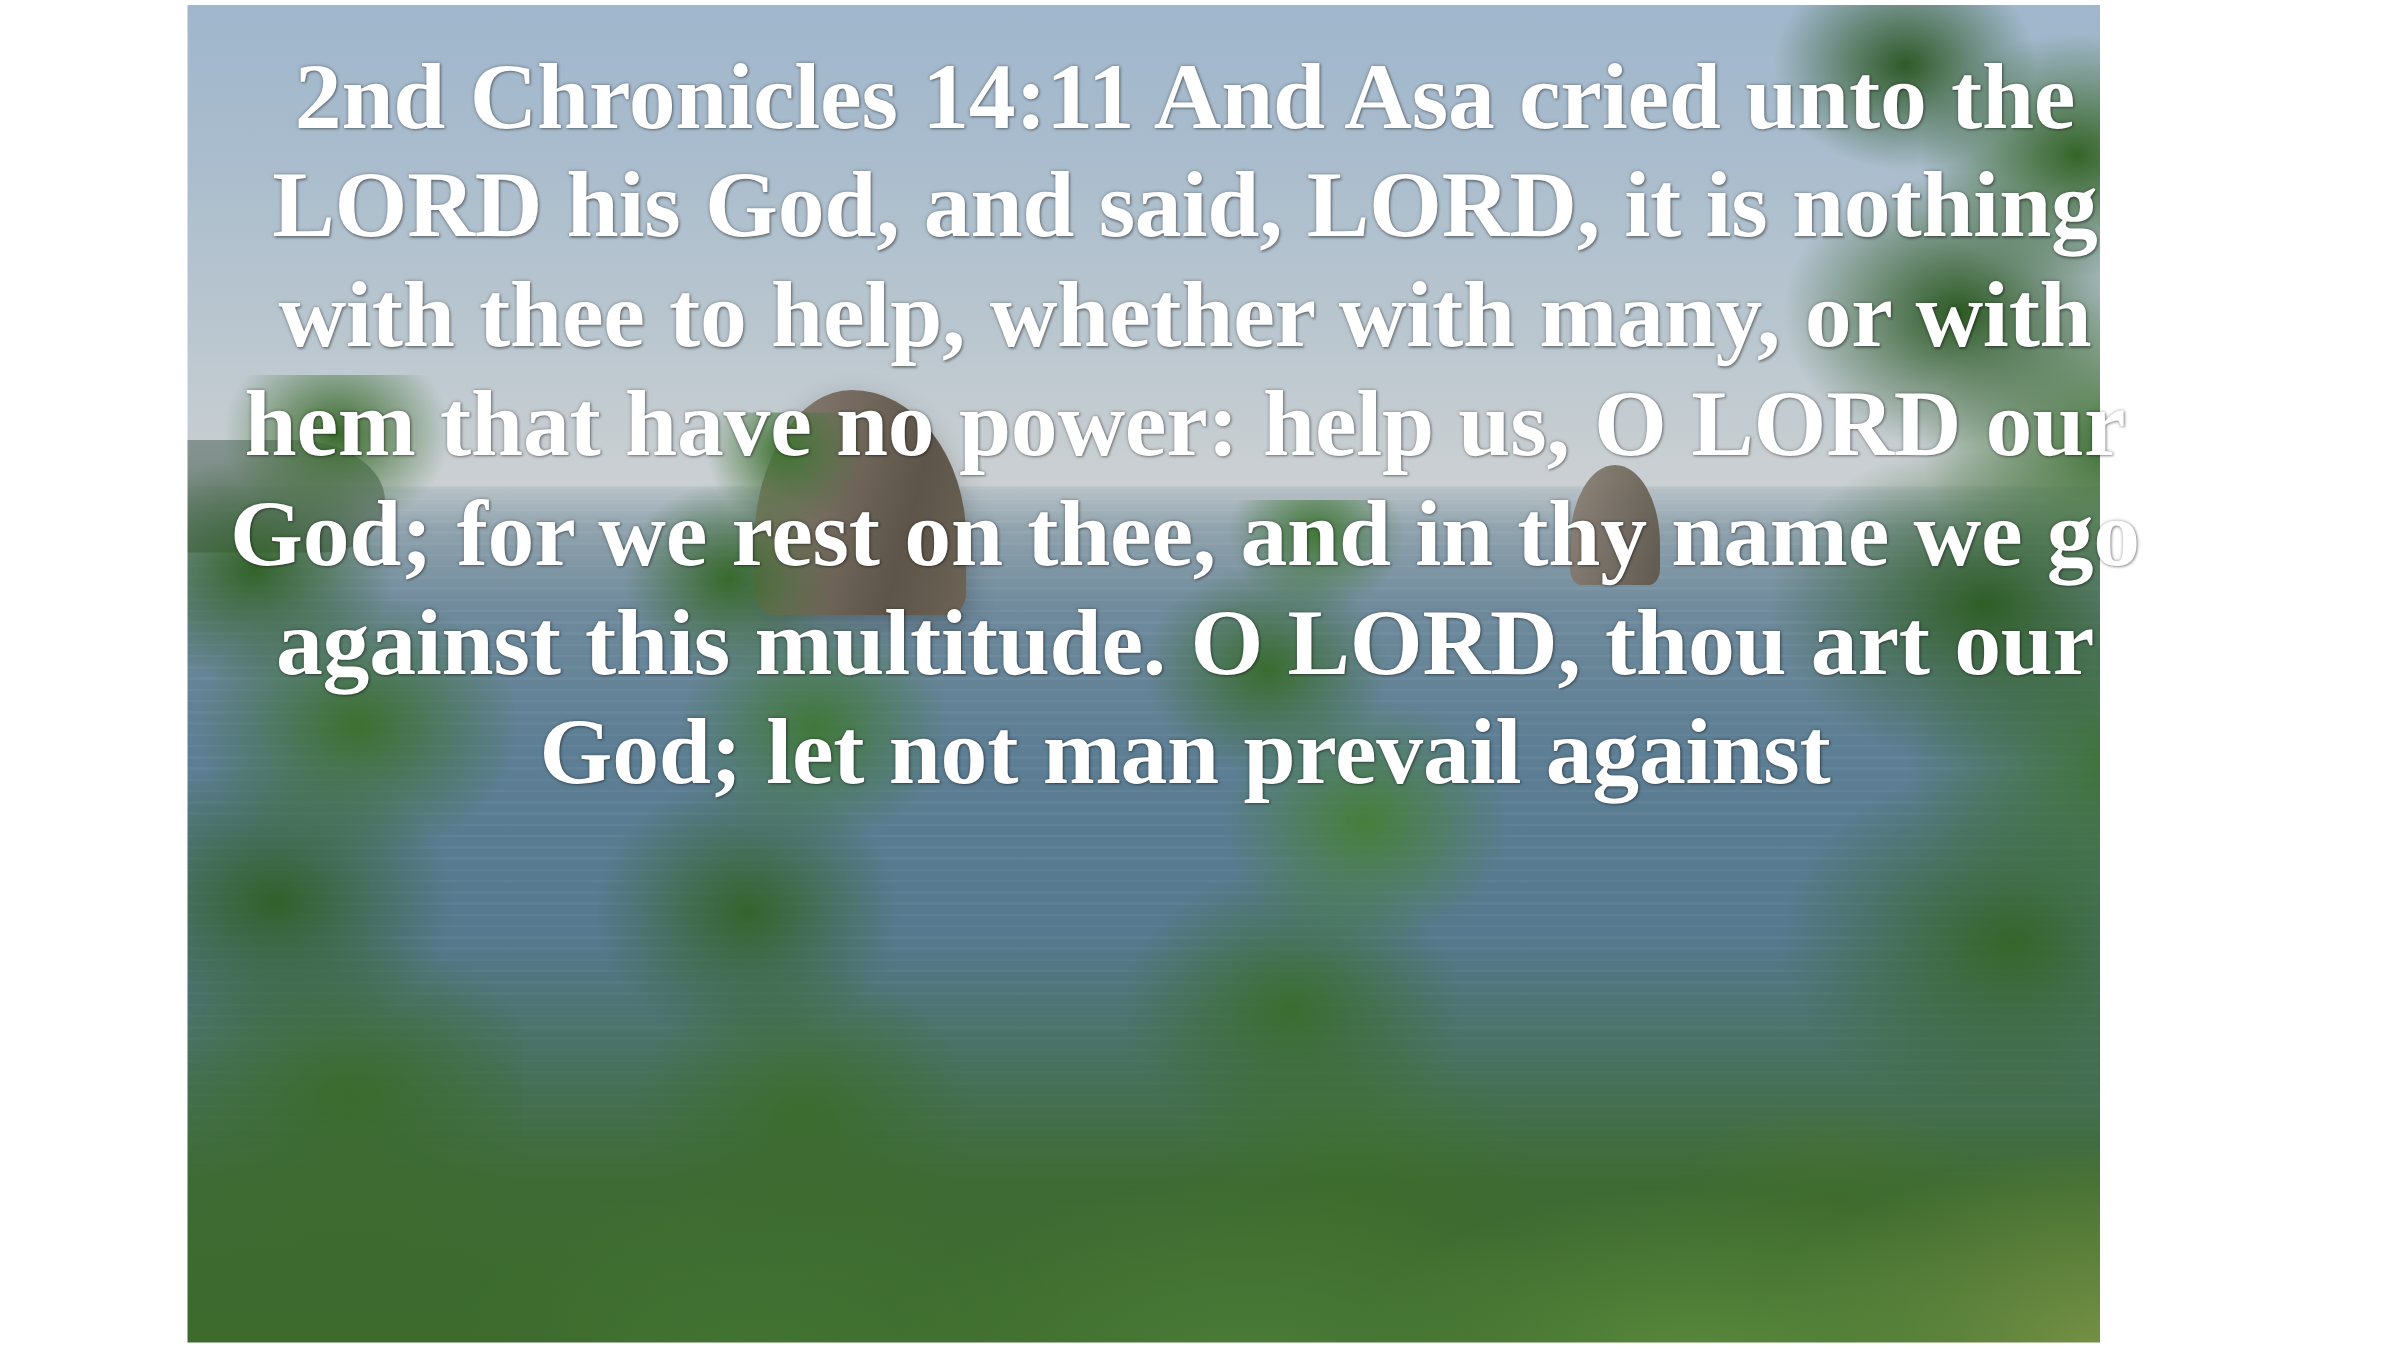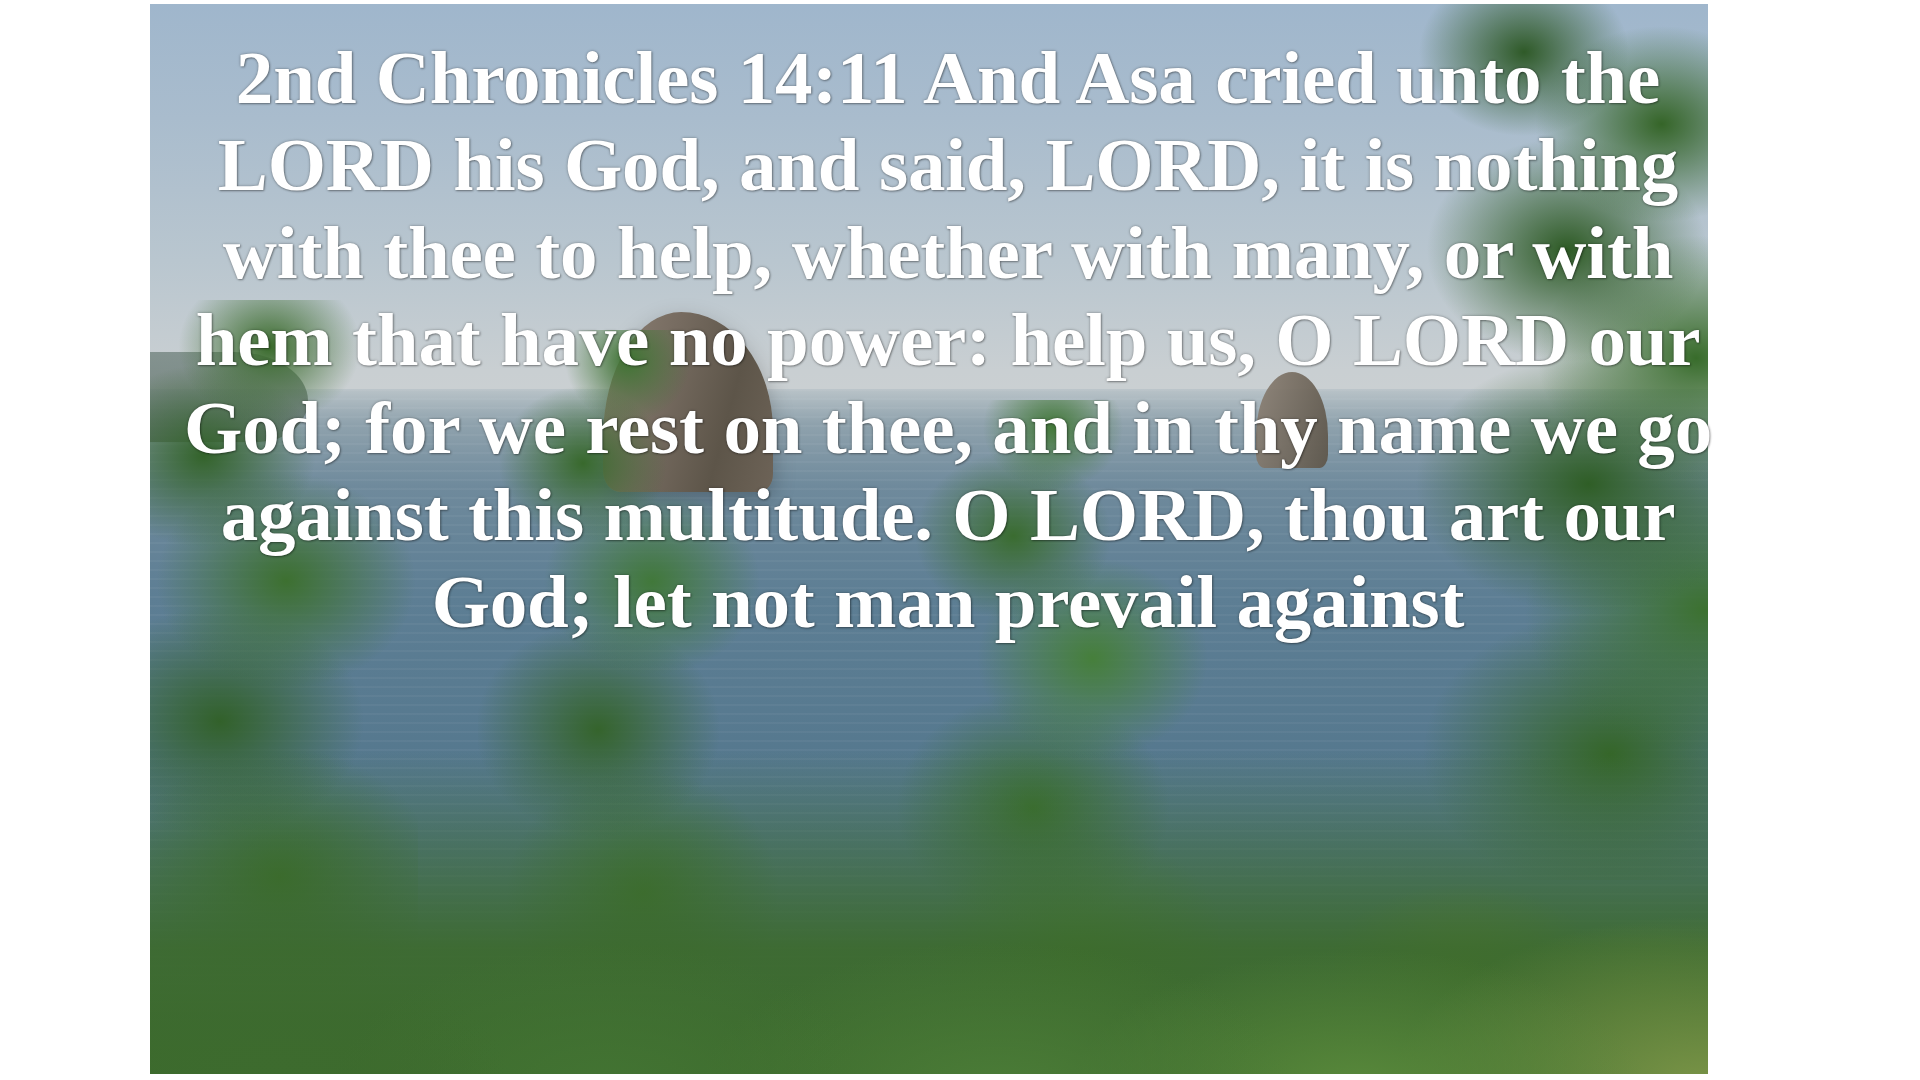--- a/index.html
+++ b/index.html
@@ -10,21 +10,20 @@
     background: #ffffff;
     overflow: hidden;
   }
 
   .slide {
     position: relative;
     width: 1816px;
     height: 1080px;
     background: #c2410c;
     font-family: "Liberation Serif", serif;
-    padding-left: 28px;
   }
 
   
   .photo {
     position: absolute;
     left: 148px;
     top: 0px;
     width: 1637px;
     height: 1080px;
     overflow: hidden;

